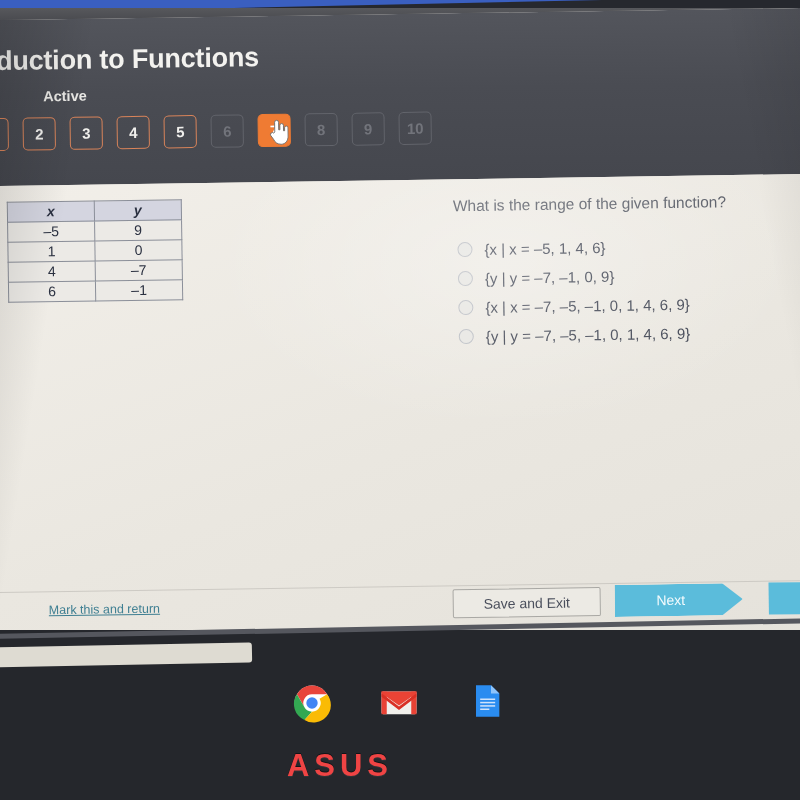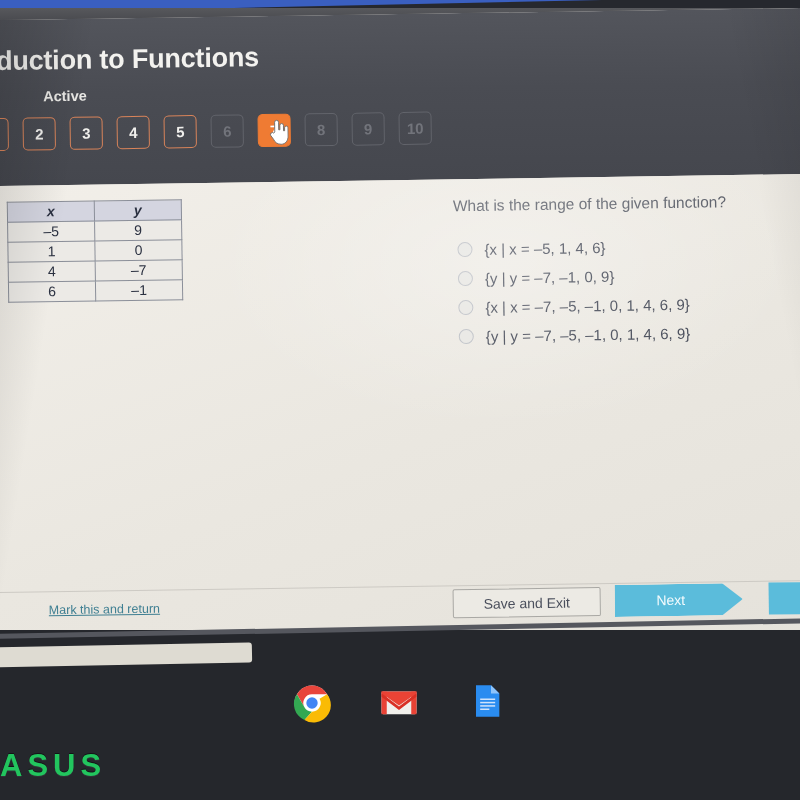--- a/index.html
+++ b/index.html
@@ -345,24 +345,25 @@
     gap: 44px;
     z-index: 8;
   }
   .tb-icon { width: 44px; height: 44px; position: relative; }
 
   .asus-logo {
     position: absolute;
     left: 0;
     top: 748px;
     width: 680px;
+    text-align: center;
     font-size: 31px;
     font-weight: bold;
     letter-spacing: 5px;
-    color: #22c55e;
+    color: #ef4444;
     text-shadow: 0 1px 0 rgba(255,255,255,0.06), 0 -1px 0 rgba(0,0,0,0.5);
     z-index: 8;
     font-family: "Liberation Sans", sans-serif;
   }
 </style>
 </head>
 <body>
 
 <div id="photo">
 

